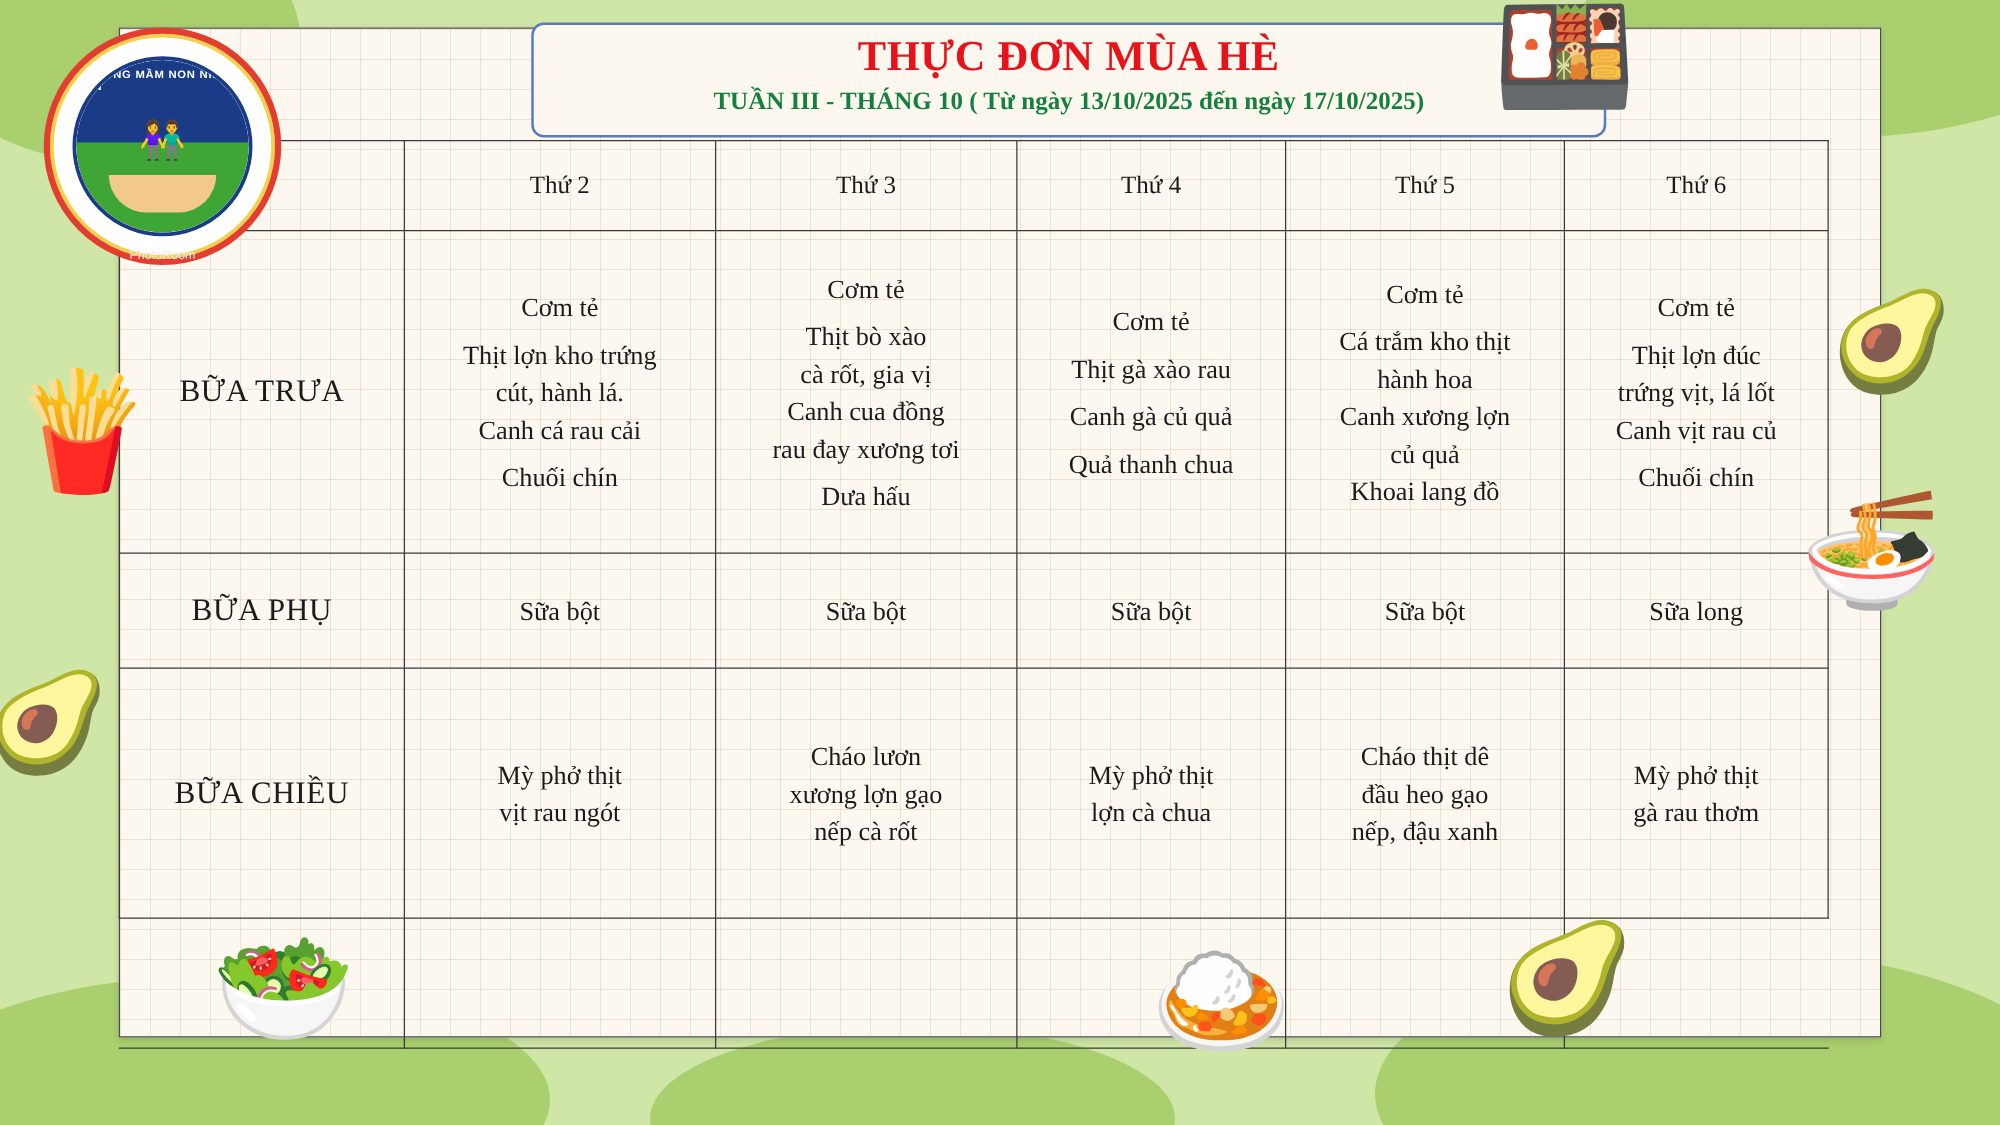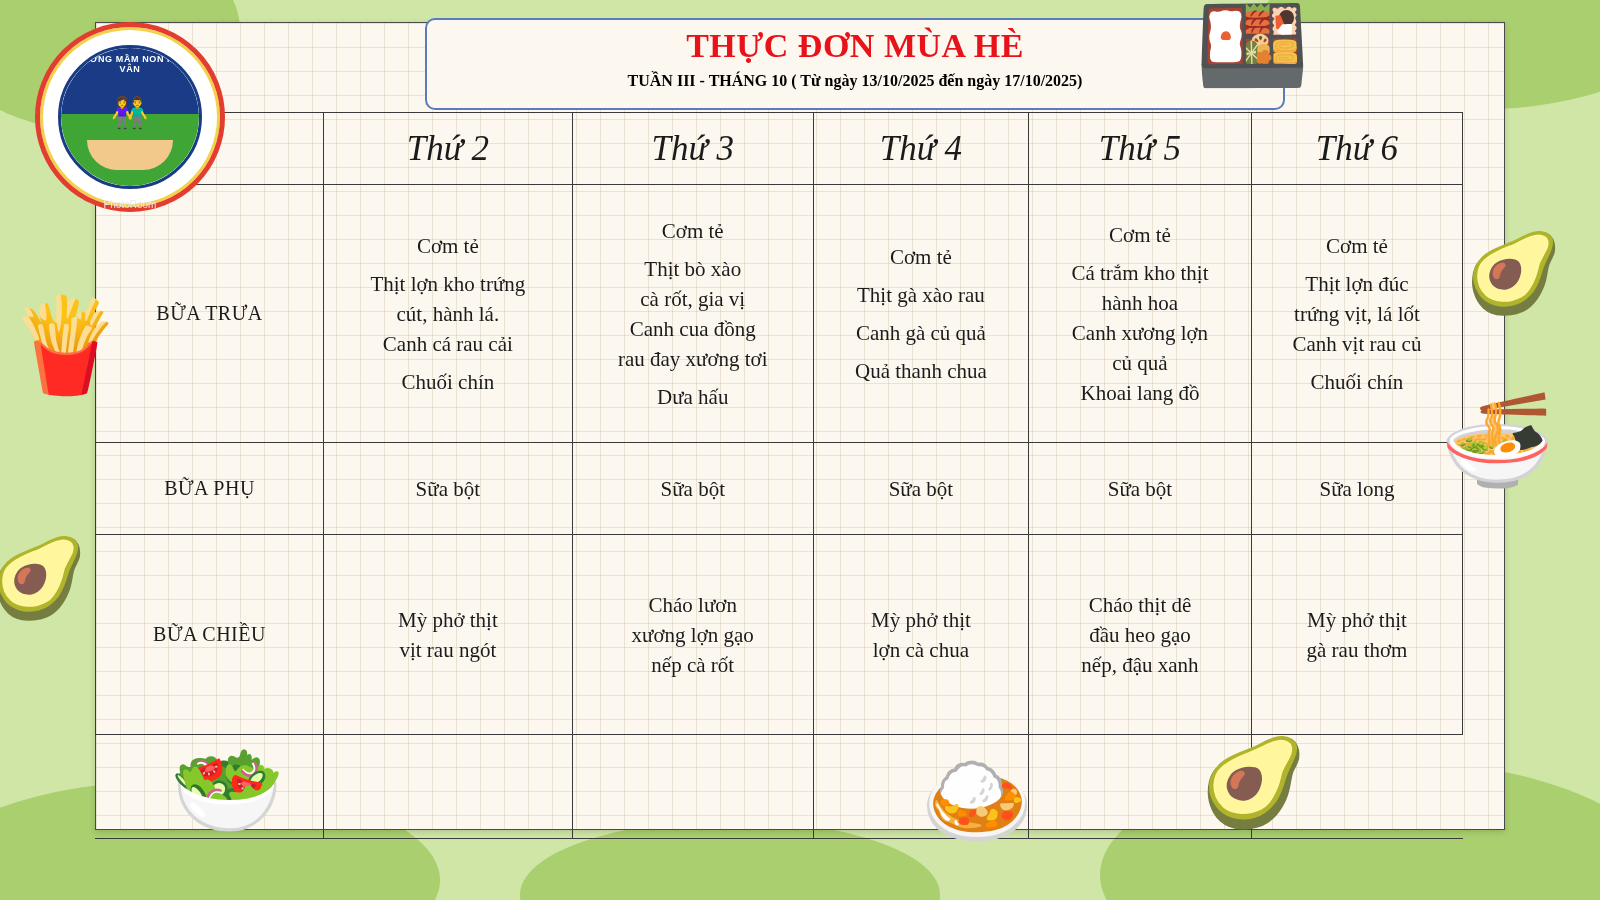--- a/index.html
+++ b/index.html
@@ -55,22 +55,22 @@
   }
   .title-main {
     color: #e8131a;
     font-size: 34px;
     font-weight: bold;
     letter-spacing: .5px;
     line-height: 44px;
     white-space: nowrap;
   }
   .title-sub {
-    color: #000000;
-    font-size: 16px;
+    color: #15803d;
+    font-size: 20px;
     font-weight: bold;
     line-height: 26px;
     white-space: nowrap;
   }
 
   
   .logo {
     position: absolute;
     left: 35px; top: 22px;
     width: 190px; height: 190px;
@@ -96,21 +96,21 @@
     background: #1a3c86;
     border-radius: 100px 100px 0 0;
   }
   .logo .green-bottom {
     position: absolute; left: 0; bottom: 0; width: 100%; height: 52%;
     background: #3fa535;
     border-radius: 0 0 100px 100px;
   }
   .logo .arc-text {
     position: absolute; left: 0; top: 6px; width: 100%;
-    text-align: center;
+    text-align: left;
     color: #fff;
     font-size: 9px;
     font-weight: bold;
     letter-spacing: .6px;
     font-family: "Liberation Sans", sans-serif;
     transform: scaleY(.95);
   }
   .logo .kids {
     position: absolute; left: 50%; top: 47%;
     transform: translate(-50%,-50%);
@@ -142,27 +142,26 @@
   }
   table.menu td, table.menu th {
     border: 1px solid #3a3a3a;
     vertical-align: middle;
     text-align: center;
     padding: 6px 8px;
     color: #1b1b1b;
   }
   .corner-cell { width: 228px; border-top-color: transparent; border-left-color: transparent; background: transparent; }
   .day-head {
-    font-size: 35px;
+    font-size: 20px;
     height: 72px;
     font-weight: normal;
-    font-style: italic;
   }
   .row-label {
-    font-size: 20px;
+    font-size: 25px;
     letter-spacing: .5px;
     margin-left: 26px;
   }
   .cell {
     font-size: 21px;
     line-height: 30px;
   }
   .cell .line { display: block; }
   .cell .gap { display: block; height: 8px; }
   .r-lunch td { height: 258px; }

